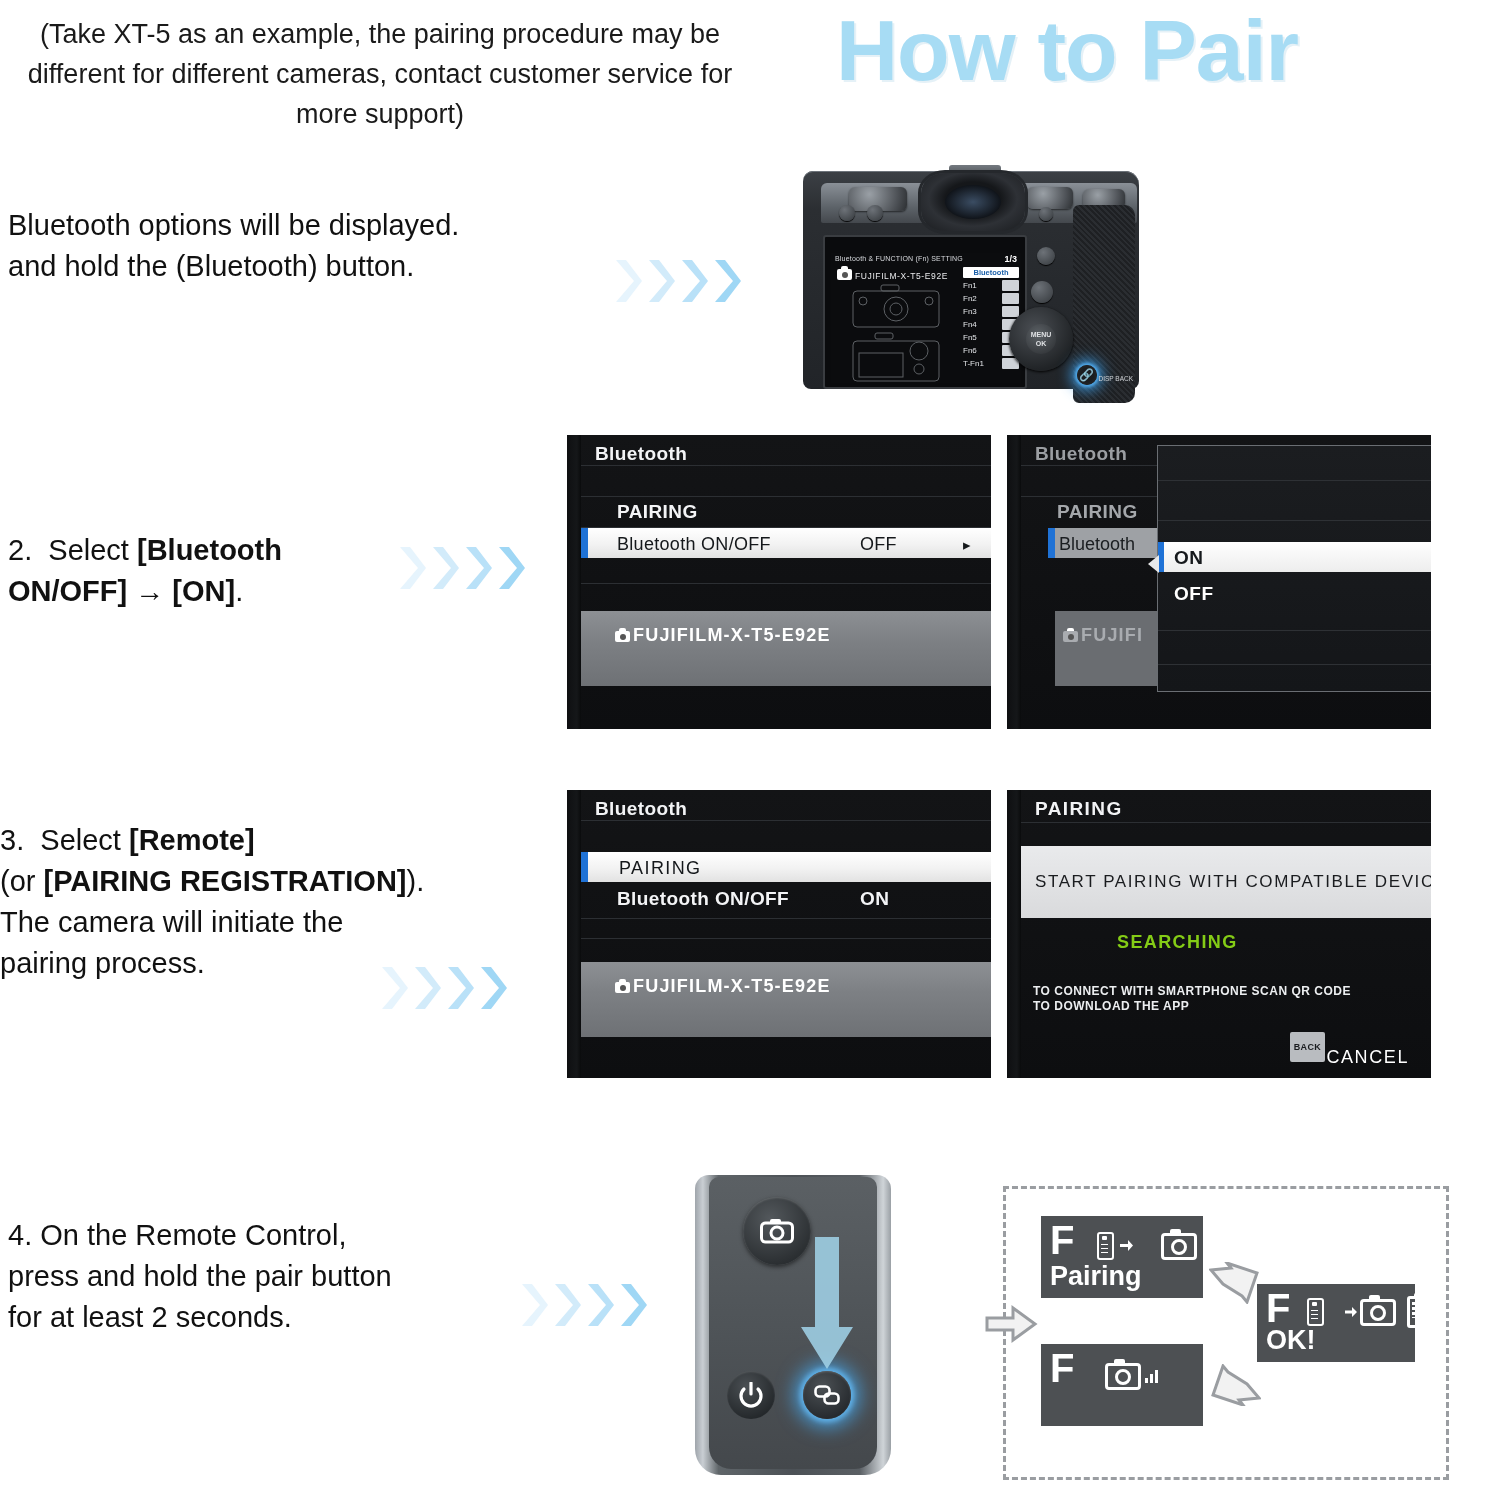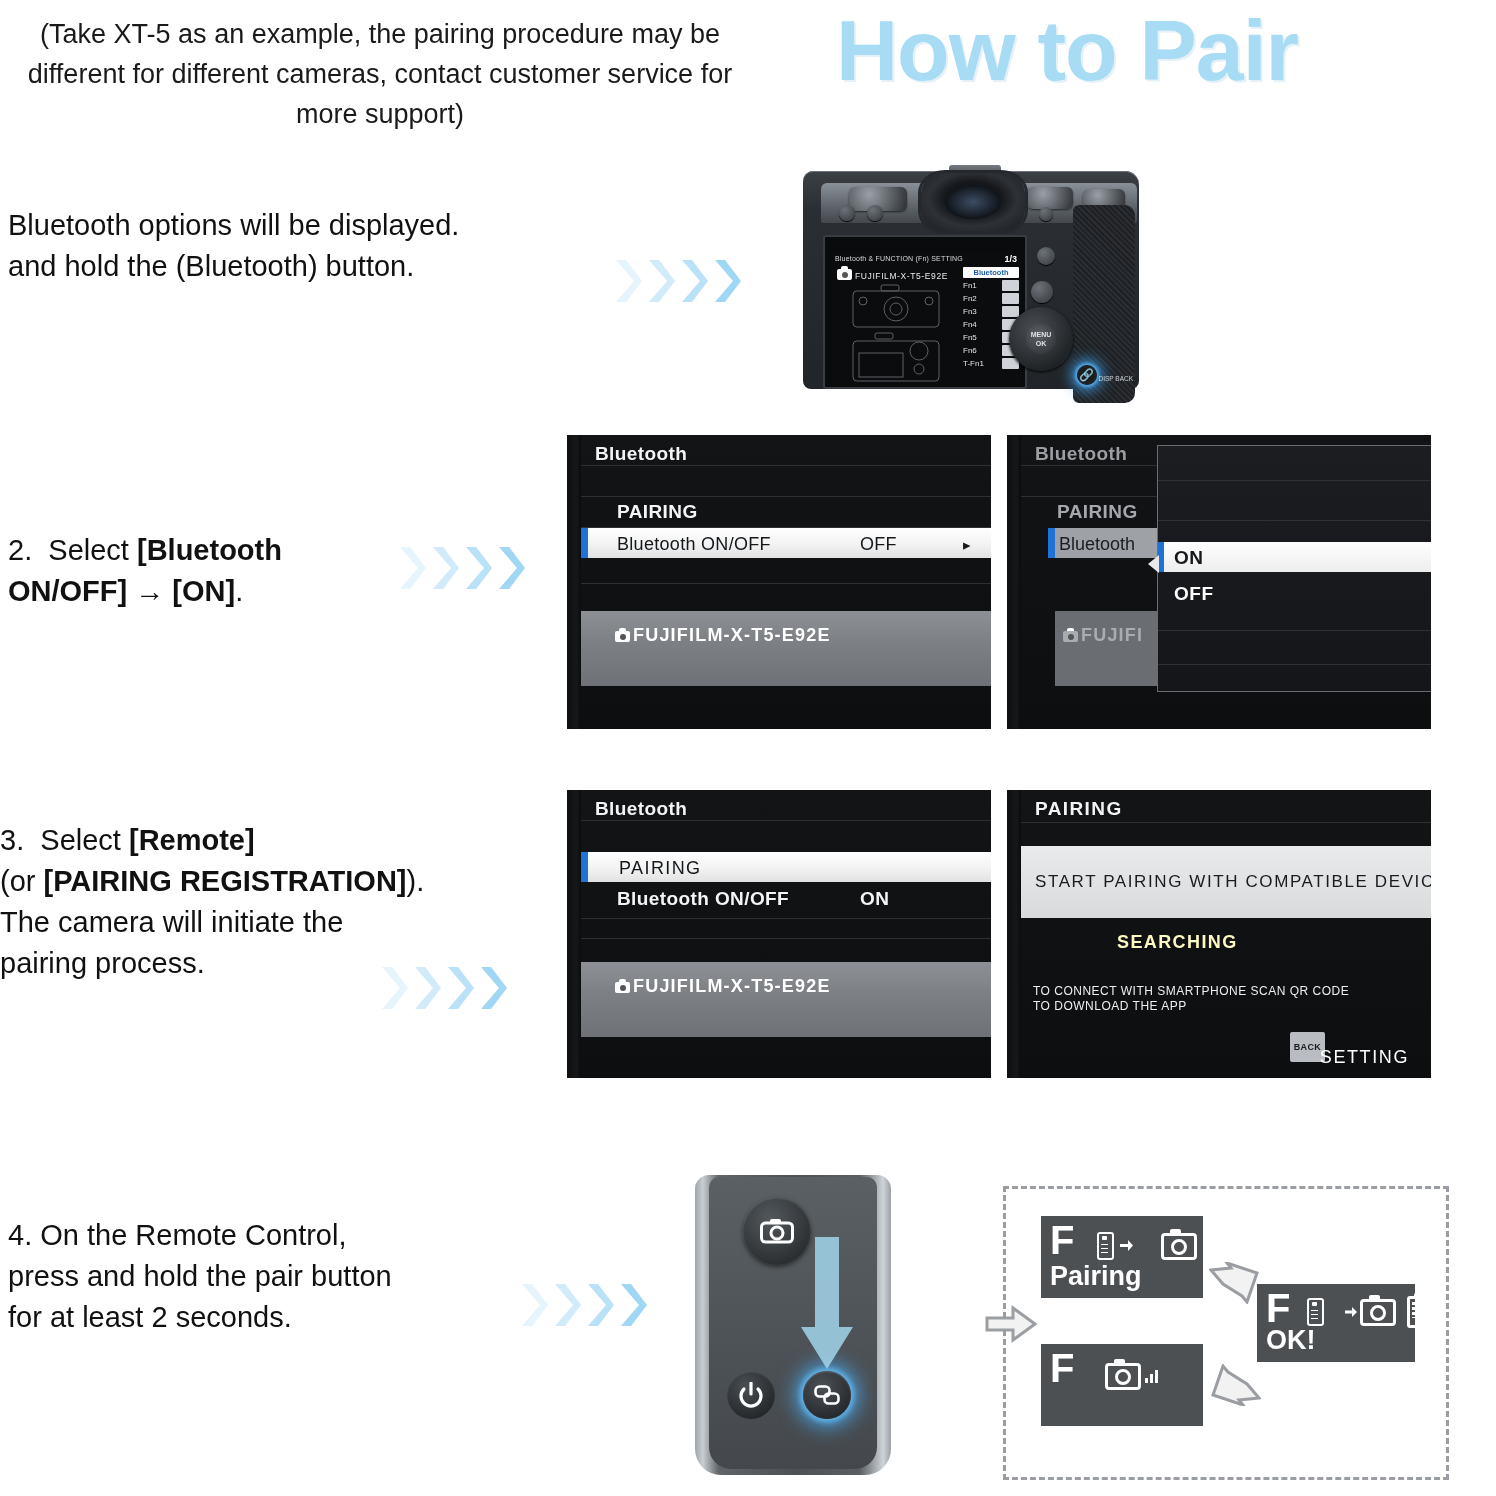--- a/index.html
+++ b/index.html
@@ -135,22 +135,22 @@
   .sub-mark{position:absolute;width:6px;height:30px;background:#1f72d6;}
   .sub-txt{position:absolute;font-size:19px;font-weight:bold;letter-spacing:.5px;}
   .sub-caret{position:absolute;width:0;height:0;border-top:9px solid transparent;
     border-bottom:9px solid transparent;border-right:11px solid #e8e9ea;}
 
   
   .pr-title{position:absolute;left:28px;top:8px;font-size:19px;font-weight:bold;color:#f2f3f5;letter-spacing:1.4px;}
   .pr-band{position:absolute;left:14px;right:0;height:72px;
     background:linear-gradient(180deg,#e9eaec,#d9dadc);}
   .pr-bandtext{position:absolute;font-size:17px;color:#1a1c1f;letter-spacing:1.6px;white-space:nowrap;}
-  .pr-search{position:absolute;font-size:18px;font-weight:bold;color:#fef9c3;letter-spacing:1.4px;}
-  .pr-note{position:absolute;font-size:12px;font-weight:normal;color:#eceef0;letter-spacing:.5px;line-height:15px;}
+  .pr-search{position:absolute;font-size:18px;font-weight:bold;color:#84cc16;letter-spacing:1.4px;}
+  .pr-note{position:absolute;font-size:12px;font-weight:bold;color:#eceef0;letter-spacing:.5px;line-height:15px;}
   .pr-back{position:absolute;background:#b9bcc0;color:#1a1c1f;font-size:9px;font-weight:bold;
     padding:10px 4px;border-radius:2px;letter-spacing:.3px;}
   .pr-cancel{position:absolute;font-size:18px;color:#fff;letter-spacing:1.6px;}
 
   
   #remote{left:695px;top:1175px;width:200px;height:310px;}
   .rm-shell{position:absolute;left:0;top:0;width:196px;height:300px;
     background:linear-gradient(90deg,#9fa5ab 0%,#c9ced3 4%,#5f6569 12%,#4c5156 50%,#5a5f64 84%,#cfd4d8 96%,#9aa0a5 100%);
     border-radius:14px 14px 26px 26px;}
   .rm-face{position:absolute;left:14px;top:2px;width:168px;height:292px;
@@ -436,21 +436,21 @@
   <div class="pr-title">PAIRING</div>
   <div class="ms-divider" style="top:32px;"></div>
   <div class="pr-band" style="top:56px;"></div>
   <div class="pr-bandtext" style="left:28px;top:82px;">START PAIRING WITH COMPATIBLE DEVICE</div>
   <div class="pr-search" style="left:110px;top:142px;">SEARCHING</div>
   <div class="pr-note" style="left:26px;top:194px;">
     <div>TO CONNECT WITH SMARTPHONE SCAN QR CODE</div>
     <div>TO DOWNLOAD THE APP</div>
   </div>
   <div class="pr-back" style="right:106px;bottom:16px;">BACK</div>
-  <div class="pr-cancel" style="right:22px;bottom:10px;">SETTING</div>
+  <div class="pr-cancel" style="right:22px;bottom:10px;">CANCEL</div>
 </div>
 
 <div class="abs nosel step-text" id="step4-text">
   <div>4. On the Remote Control,</div>
   <div>press and hold the pair button</div>
   <div>for at least 2 seconds.</div>
 </div>
 
 <div class="abs chev-group" id="chev4">
   <span class="chev">

